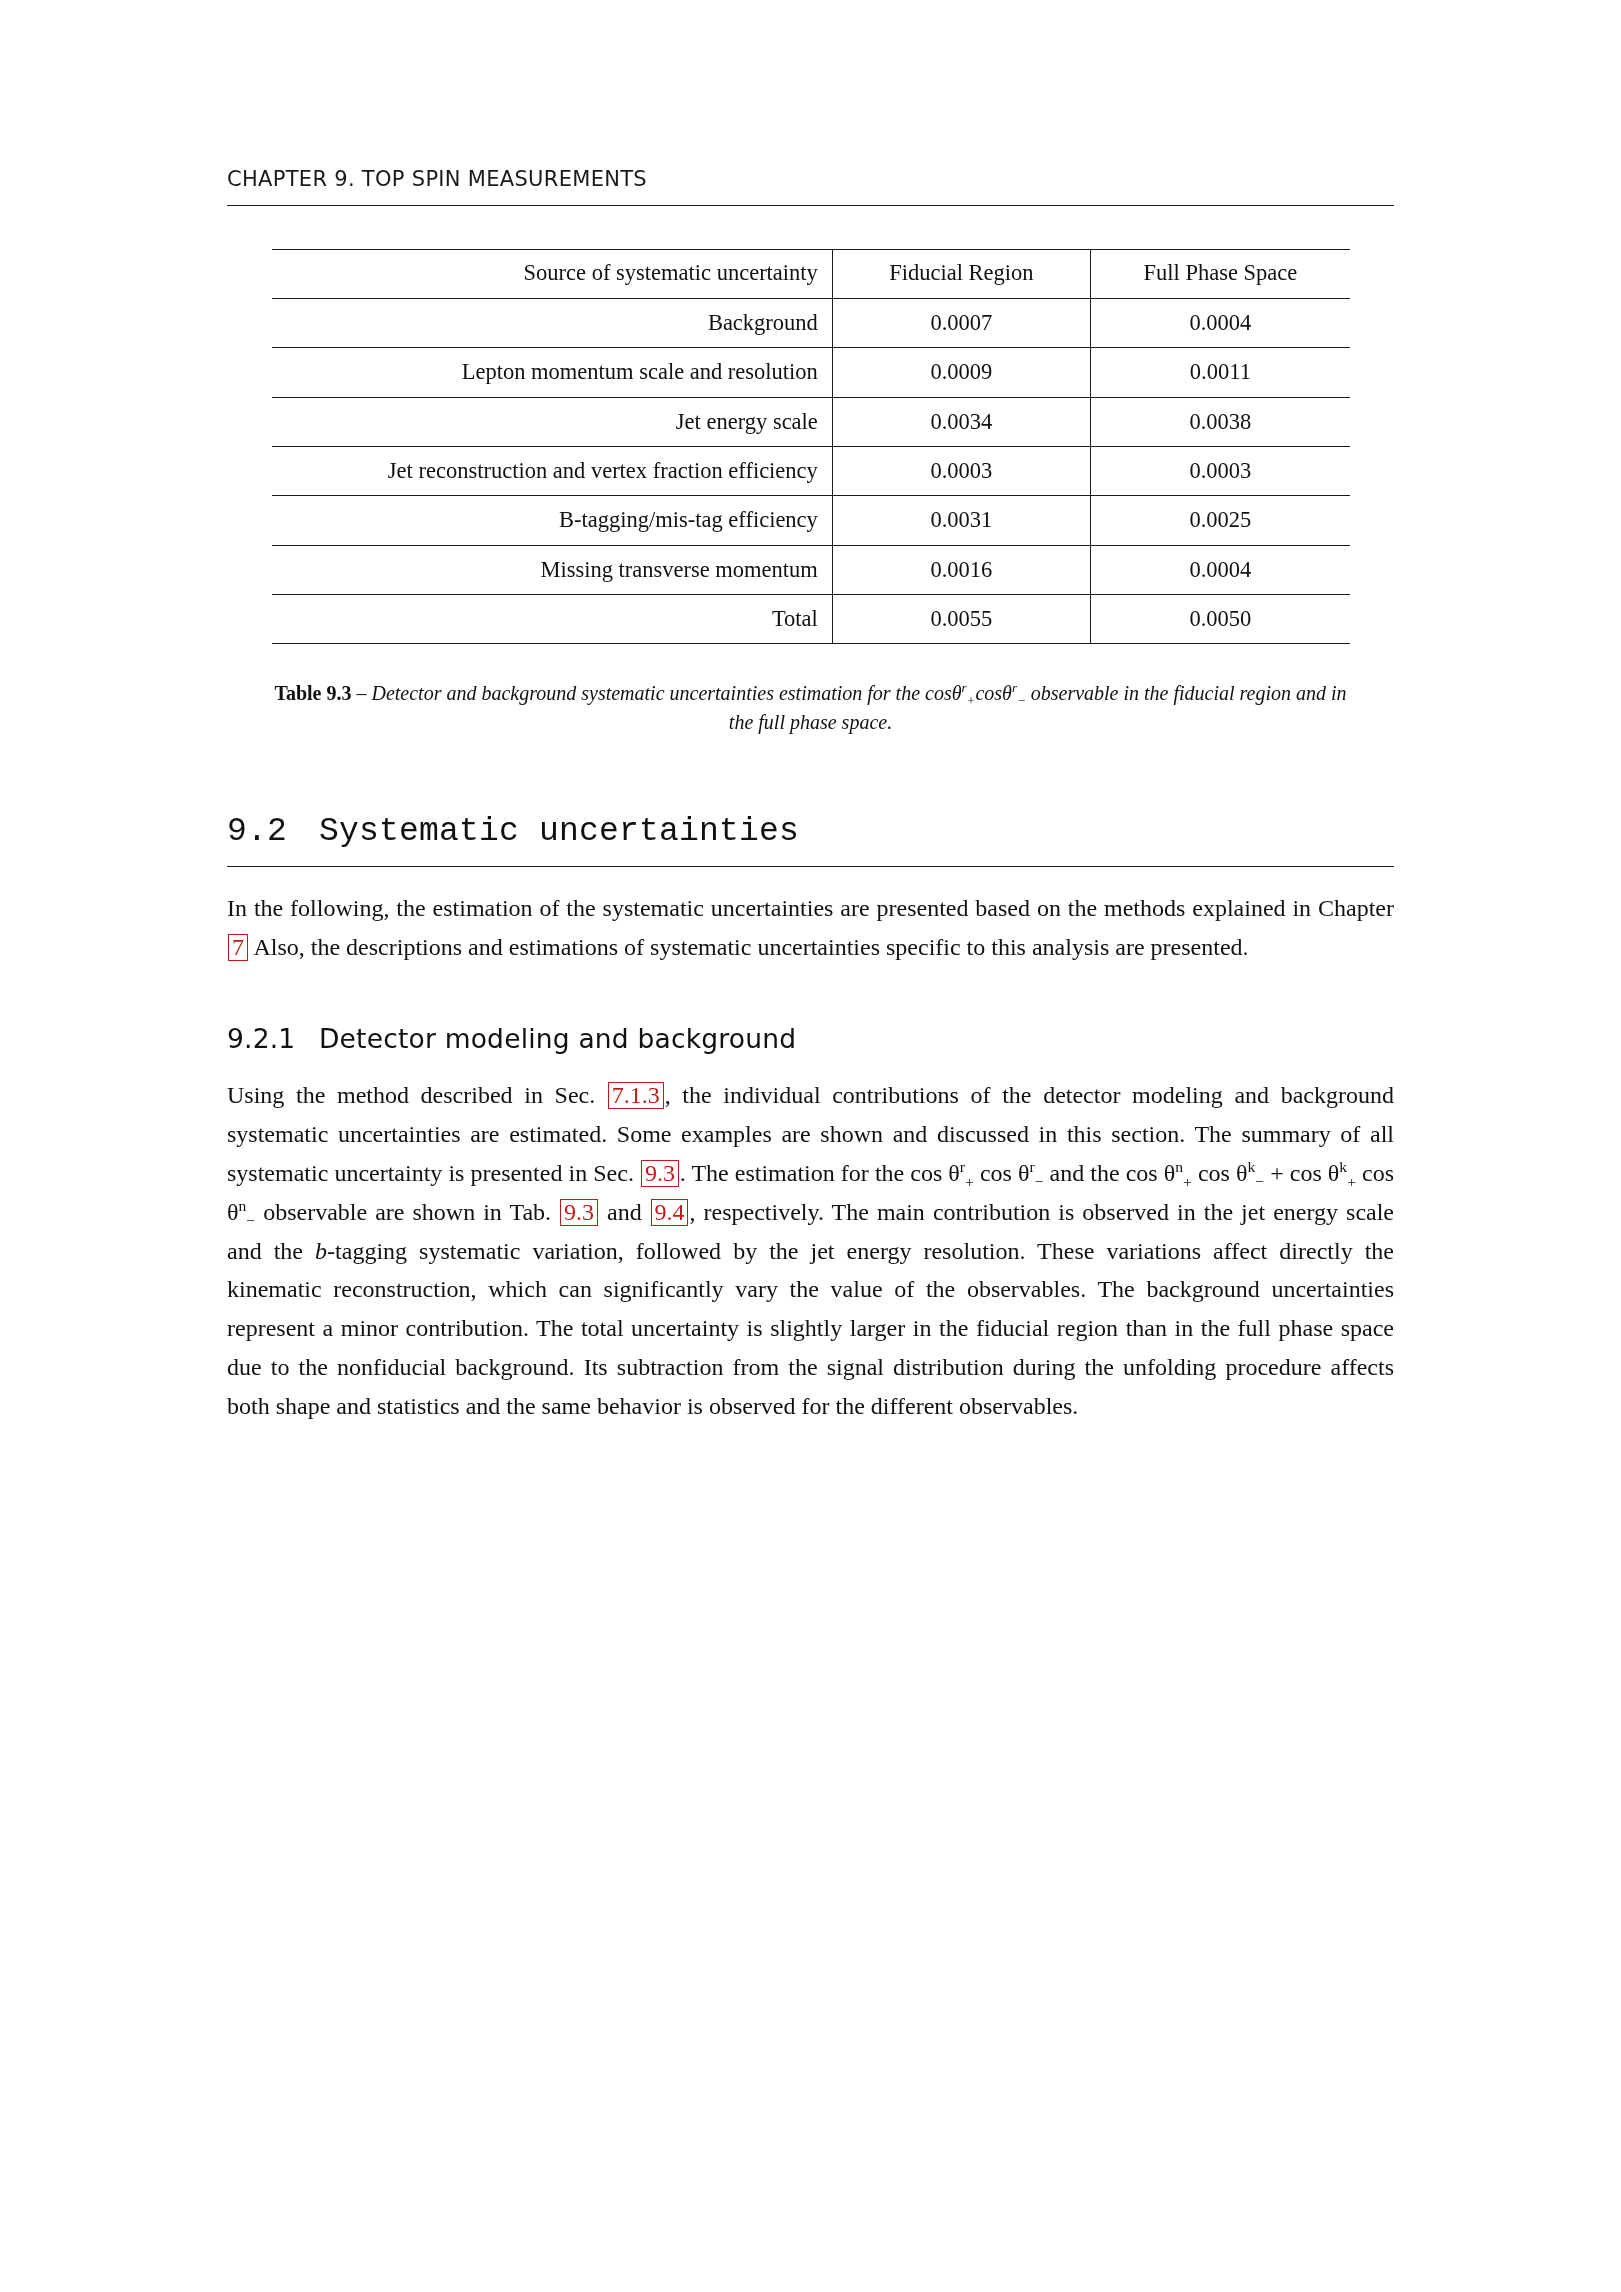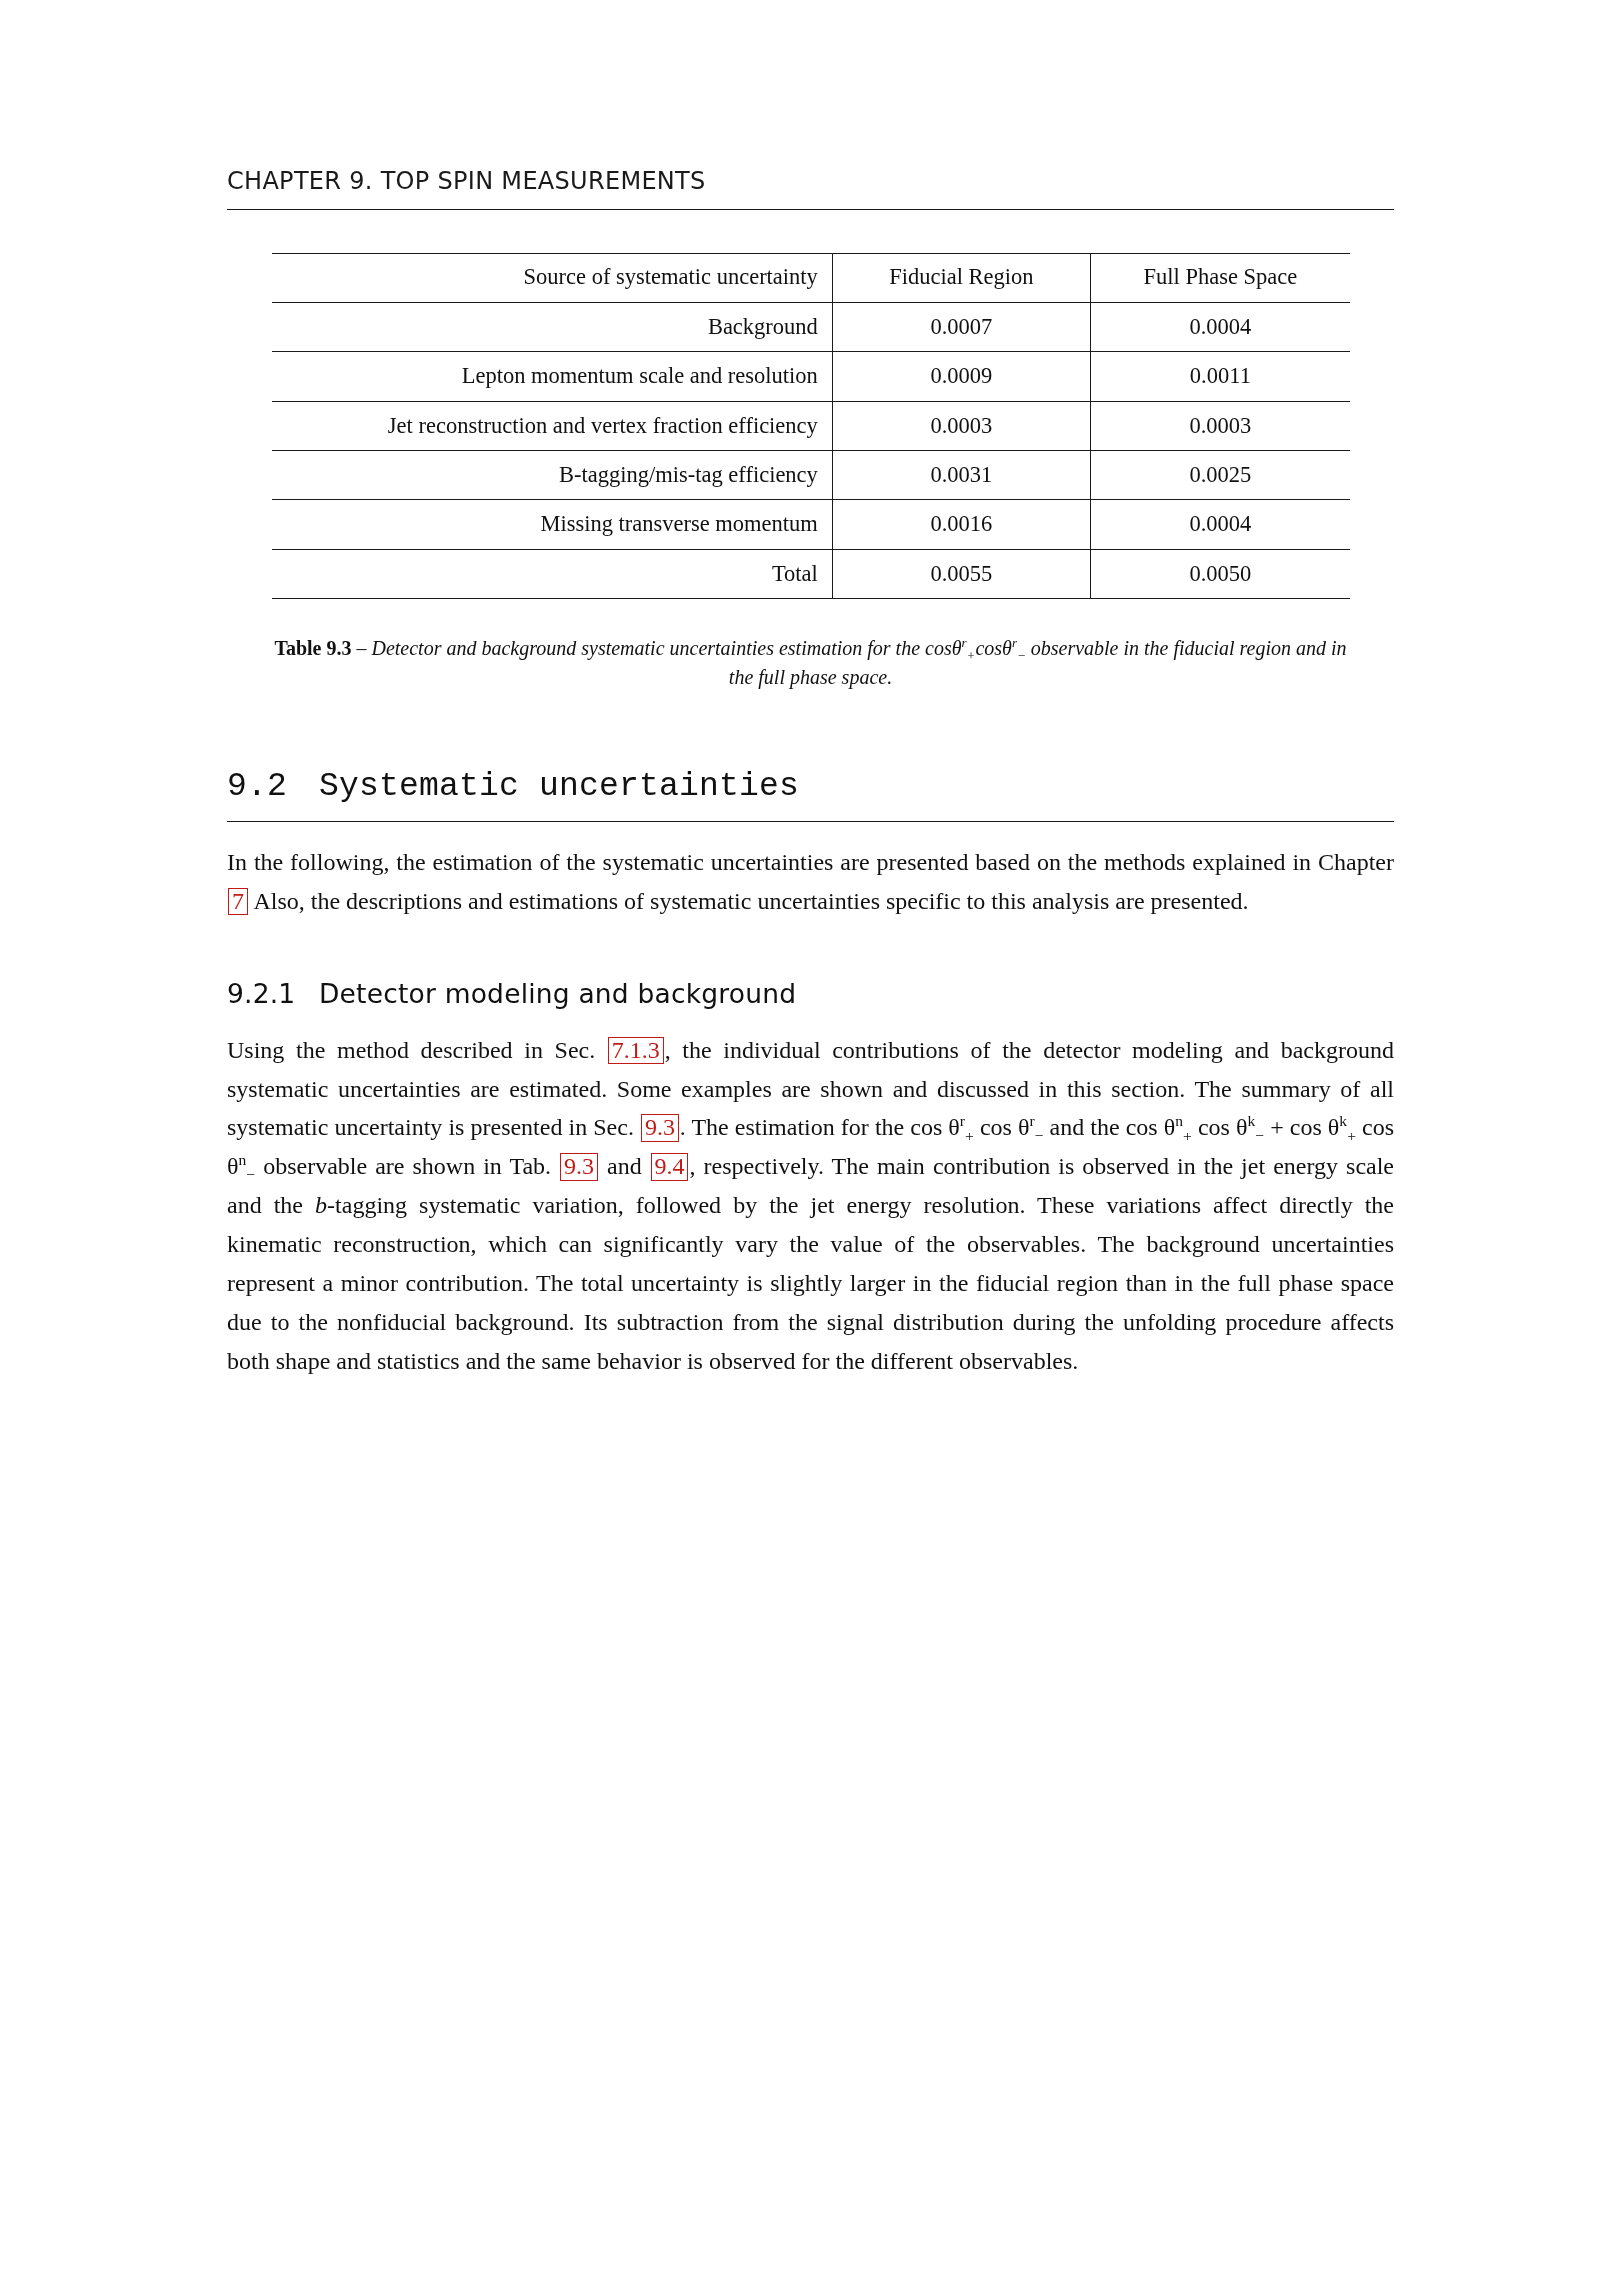--- a/index.html
+++ b/index.html
@@ -20,21 +20,21 @@
     left: 0; top: 0;
     width: 1621px;
     height: 2293px;
     box-sizing: border-box;
     padding: 167px 227px 0 227px;
   }
 
   
   .running-head {
     font-family: "DejaVu Sans", sans-serif;
-    font-size: 24px;
+    font-size: 21px;
     letter-spacing: 0.3px;
     color: #1a1a1a;
     padding-bottom: 13.7px;
     border-bottom: 1.6px solid #1a1a1a;
     margin-bottom: 43px;
   }
 
   
   .table-wrap {
     margin: 0 auto 0 auto;
@@ -161,20 +161,25 @@
           <td class="col-source">Background</td>
           <td class="col-num vline-l">0.0007</td>
           <td class="col-num vline-l">0.0004</td>
         </tr>
         <tr>
           <td class="col-source">Lepton momentum scale and resolution</td>
           <td class="col-num vline-l">0.0009</td>
           <td class="col-num vline-l">0.0011</td>
         </tr>
         <tr>
+          <td class="col-source">Jet energy scale</td>
+          <td class="col-num vline-l">0.0034</td>
+          <td class="col-num vline-l">0.0038</td>
+        </tr>
+        <tr>
           <td class="col-source">Jet reconstruction and vertex fraction efficiency</td>
           <td class="col-num vline-l">0.0003</td>
           <td class="col-num vline-l">0.0003</td>
         </tr>
         <tr>
           <td class="col-source">B-tagging/mis-tag efficiency</td>
           <td class="col-num vline-l">0.0031</td>
           <td class="col-num vline-l">0.0025</td>
         </tr>
         <tr class="last-normal">

